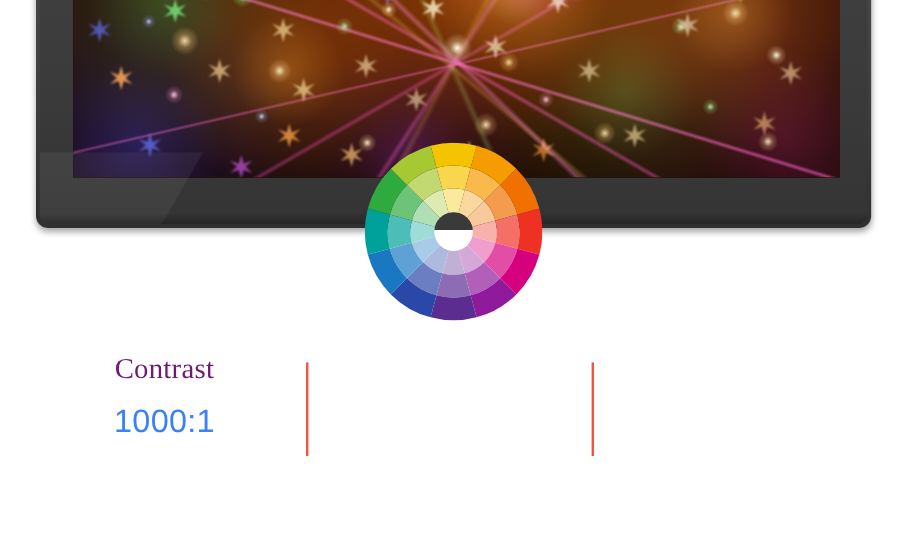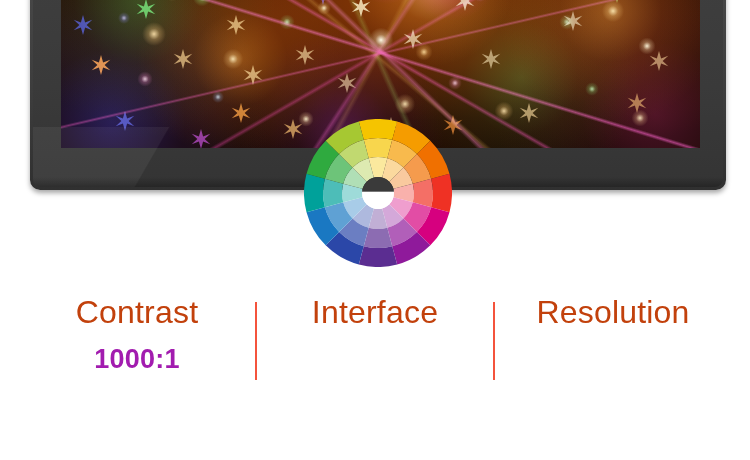--- a/index.html
+++ b/index.html
@@ -180,33 +180,34 @@
     justify-content: center;
   }
   .spec-col {
     width: 236px;
     text-align: center;
     display: flex;
     flex-direction: column;
     align-items: center;
   }
   .spec-label {
-    font-size: 32px;
+    font-size: 24px;
     line-height: 1;
-    color: #c2410c;
+    color: #701a75;
     font-weight: 400;
     letter-spacing: 0.2px;
     white-space: nowrap;
+    font-family: Liberation Serif, serif;
   }
   .spec-value {
     margin-top: 18px;
     font-size: 27px;
     line-height: 1;
-    color: #a21caf;
-    font-weight: 700;
+    color: #3b82f6;
+    font-weight: 400;
     letter-spacing: 0.2px;
     white-space: nowrap;
     text-align: right;
   }
   .spec-divider {
     width: 2px;
     height: 78px;
     margin-top: 6px;
     background: #f4533c;
     flex: 0 0 auto;
@@ -323,24 +324,22 @@
   <div class="specs">
 
     <div class="spec-col">
       <div class="spec-label">Contrast</div>
       <div class="spec-value">1000:1</div>
     </div>
 
     <div class="spec-divider"></div>
 
     <div class="spec-col">
-      <div class="spec-label">Interface</div>
     </div>
 
     <div class="spec-divider"></div>
 
     <div class="spec-col">
-      <div class="spec-label">Resolution</div>
     </div>
 
   </div>
 
 </div>
 
 </body></html>

